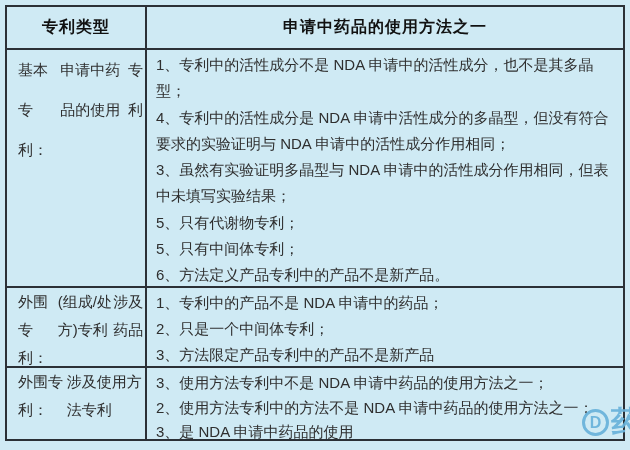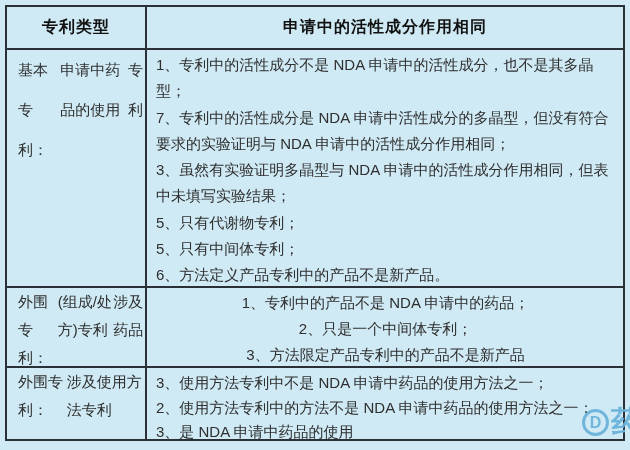--- a/index.html
+++ b/index.html
@@ -40,21 +40,21 @@
 
   .type-cell {
     display: flex; flex-direction: row; justify-content: center;
     padding-left: 11px; font-size: 15px;
   }
   .type-cell .type-line { line-height: 28px; }
   .type-cell.tall .type-line { line-height: 40px; }
 
   .items-cell { padding: 2px 8px 0 9px; font-size: 15px; }
   .items-cell .case-item { line-height: 26.3px; }
-  .items-cell.r2 .case-item { line-height: 26px; text-align: center; }
+  .items-cell.r2 .case-item { line-height: 26px; }
   .items-cell.r3 .case-item { line-height: 23.5px; padding-top: 1px; }
 
   .watermark {
     position: absolute; right: -4px; bottom: 1px;
     display: flex; align-items: center;
     color: var(--wm); font-weight: bold; opacityః: 0.92; opacity: 0.92;
     z-index: 5;
   }
   .wm-logo {
     width: 27px; height: 27px;
@@ -67,30 +67,30 @@
   .wm-text { font-size: 30px; letter-spacing: 1px; }
 </style>
 </head>
 <body>
 
 <div class="page">
 
   <div class="tbl">
 
     <div class="cell th bb br">专利类型</div>
-    <div class="cell th bb">申请中的活性成分作用相同</div>
+    <div class="cell th bb">申请中药品的使用方法之一</div>
 
     <div class="cell type-cell tall bb br">
         <div class="type-line">基本专利：</div>
         <div class="type-line">申请中药品的使用</div>
         <div class="type-line">专利</div>
       </div>
     <div class="cell items-cell bb">
         <div class="case-item">1、专利中的活性成分不是 NDA 申请中的活性成分，也不是其多晶型；</div>
-        <div class="case-item">7、专利中的活性成分是 NDA 申请中活性成分的多晶型，但没有符合要求的实验证明与 NDA 申请中的活性成分作用相同；</div>
+        <div class="case-item">4、专利中的活性成分是 NDA 申请中活性成分的多晶型，但没有符合要求的实验证明与 NDA 申请中的活性成分作用相同；</div>
         <div class="case-item">3、虽然有实验证明多晶型与 NDA 申请中的活性成分作用相同，但表中未填写实验结果；</div>
         <div class="case-item">5、只有代谢物专利；</div>
         <div class="case-item">5、只有中间体专利；</div>
         <div class="case-item">6、方法定义产品专利中的产品不是新产品。</div>
       </div>
 
     <div class="cell type-cell bb br">
         <div class="type-line">外围专利：</div>
         <div class="type-line">(组成/处方)专利</div>
         <div class="type-line">涉及药品</div>

